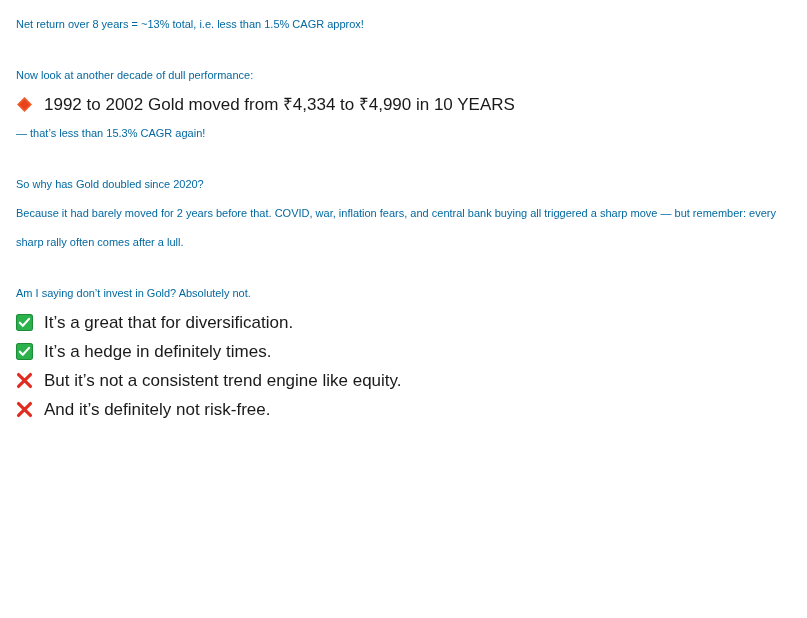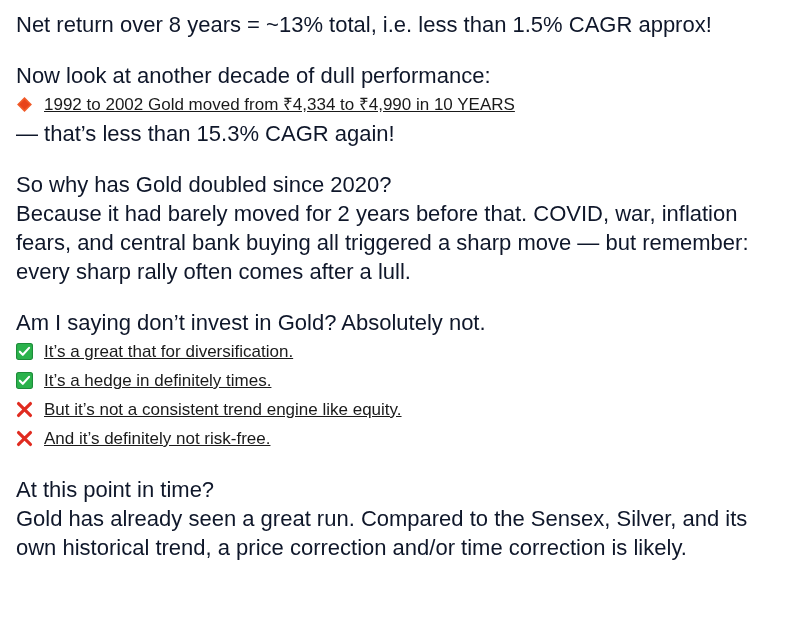--- a/index.html
+++ b/index.html
@@ -15,33 +15,32 @@
     color: #1a1a1a;
   }
   .page {
     padding: 10px 16px 0 16px;
     box-sizing: border-box;
   }
   .para {
     margin: 0 0 22px 0;
   }
   .line {
-    font-size: 22px;
+    font-size: 11px;
     line-height: 29px;
-    color: #0f172a;
+    color: #0369a1;
     white-space: normal;
   }
   .line.flow {
     display: block;
   }
   .bullet-line {
     display: flex;
     align-items: center;
     gap: 7px;
-    text-decoration: underline;
   }
   .bullet-text {
     font-size: 17px;
     line-height: 29px;
   }
   .icon-wrap {
     flex: 0 0 auto;
     width: 21px;
     height: 29px;
     display: flex;
@@ -112,18 +111,14 @@
     <div class="bullet-line">
       <span class="icon-wrap">
         <svg width="17" height="17" viewBox="0 0 16 16" aria-hidden="true">
           <path d="M2.4 2.4 L13.6 13.6 M13.6 2.4 L2.4 13.6" stroke="#e02b20" stroke-width="3" stroke-linecap="round"></path>
         </svg>
       </span>
       <span class="bullet-text">And it’s definitely not risk-free.</span>
     </div>
   </div>
 
-  <div class="para">
-    <div class="line flow">At this point in time?</div>
-    <div class="line flow">Gold has already seen a great run. Compared to the Sensex, Silver, and its own historical trend, a price correction and/or time correction is likely.</div>
-  </div>
 
 </div>
 
 </body></html>

